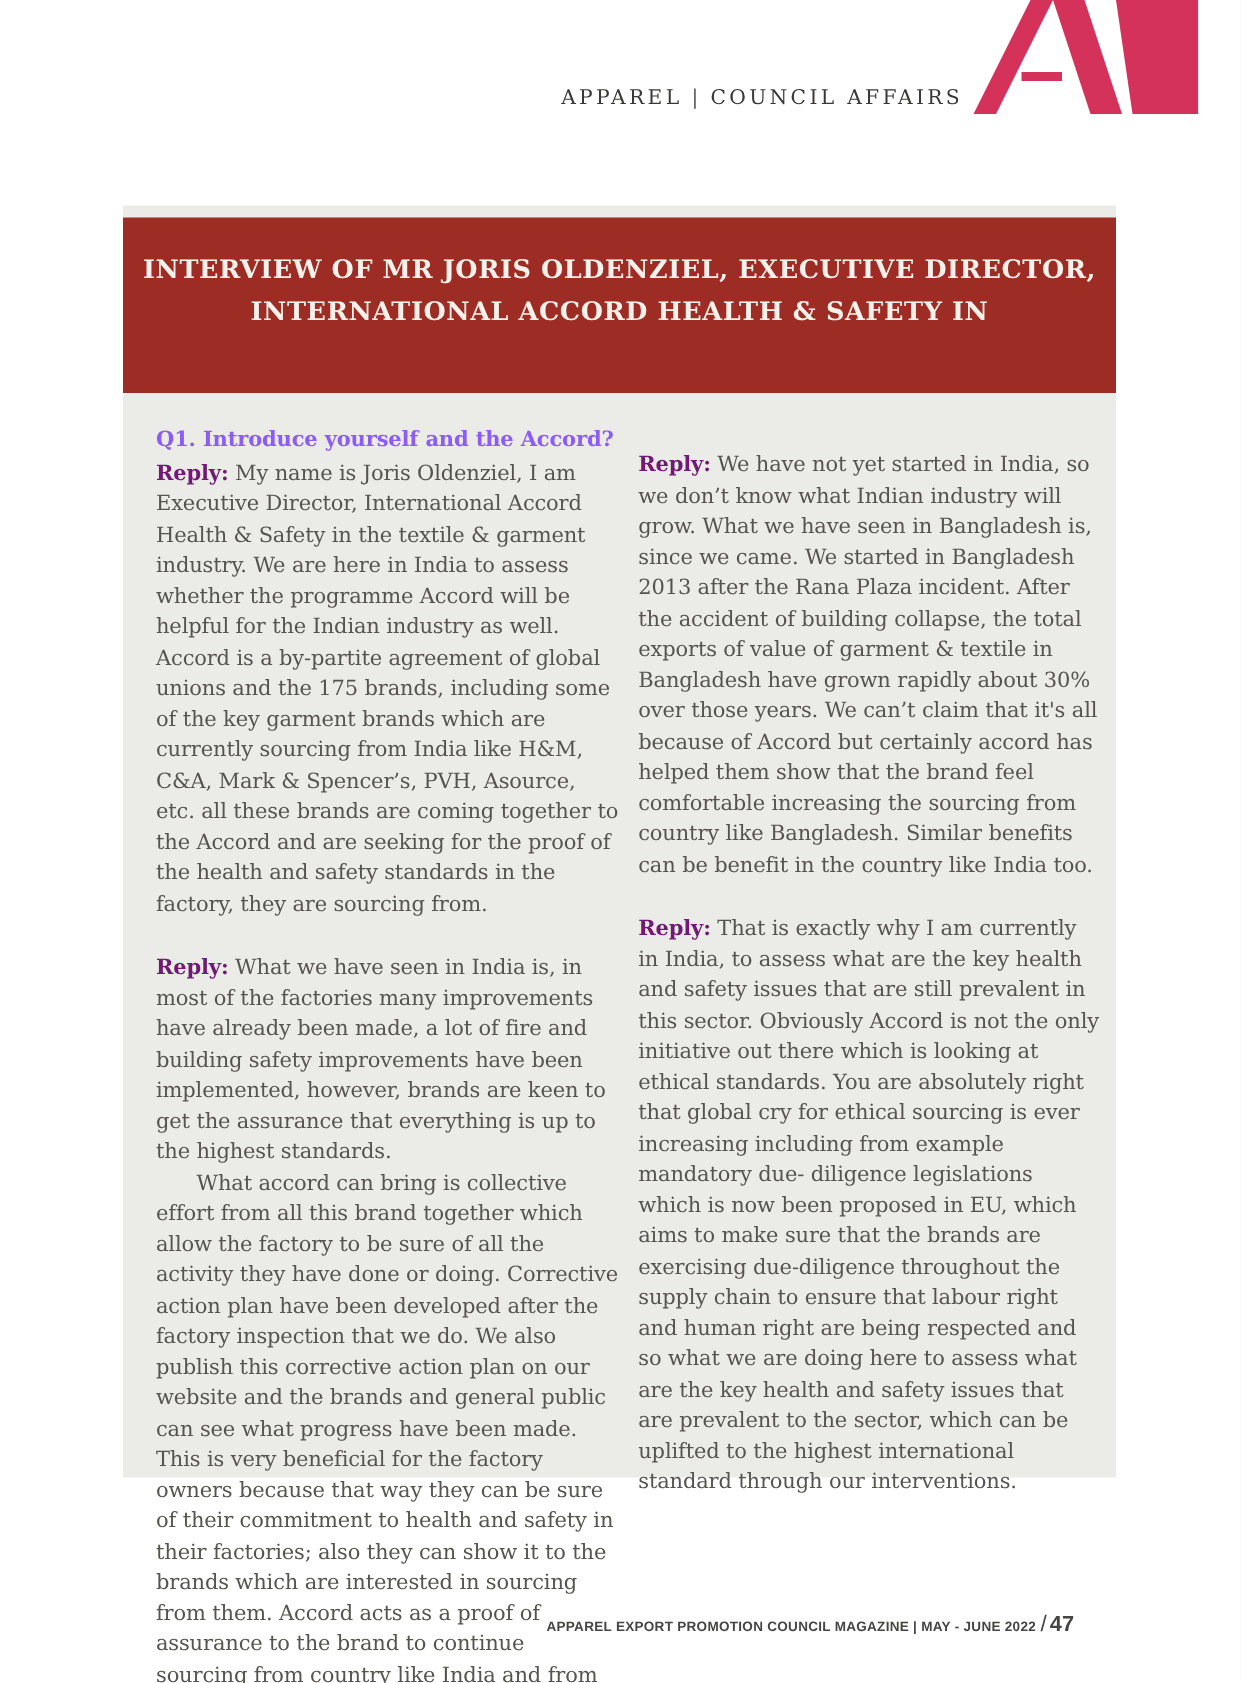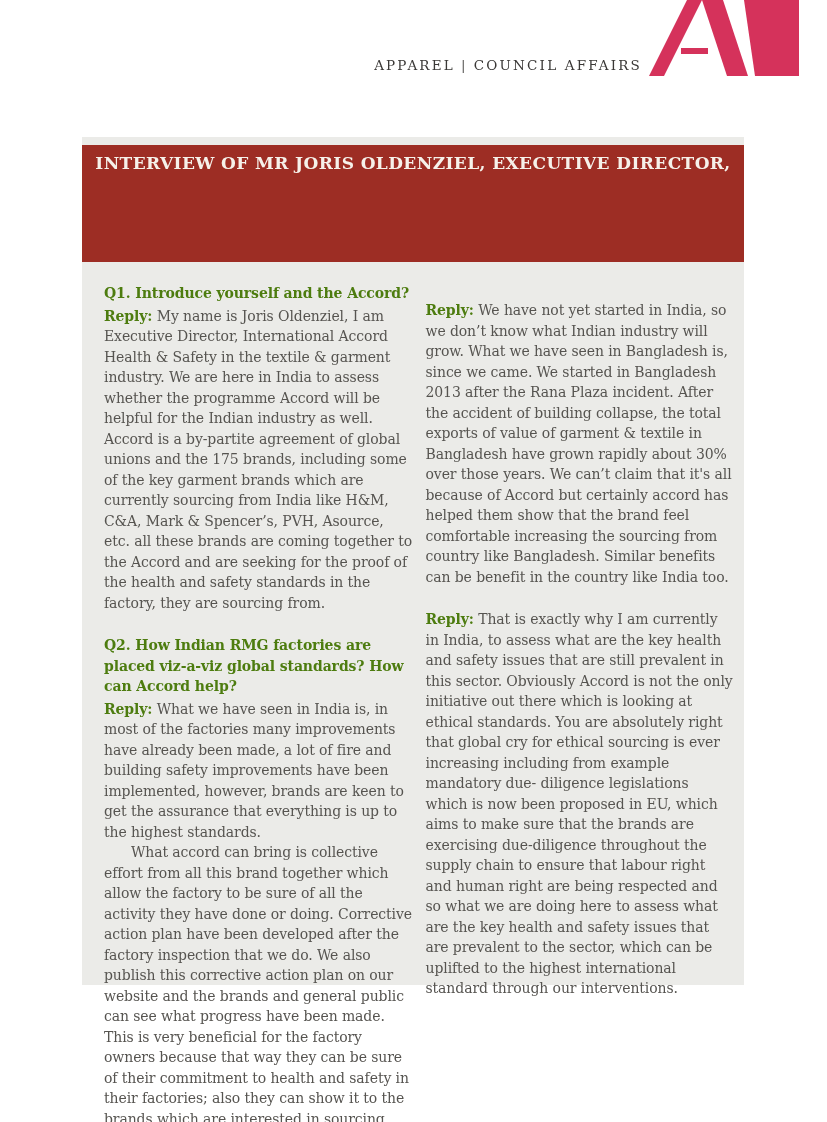--- a/index.html
+++ b/index.html
@@ -44,54 +44,54 @@
     background: #ebebe8;
     padding-top: 8px;
   }
 
   .title-banner {
     width: 100%;
     height: 117px;
     background: #9d2d24;
     color: #f6f1ea;
     text-align: center;
-    padding-top: 4px;
+    padding-top: 21px;
   }
   .title-banner .line {
     font-weight: 700;
     font-size: 17px;
     line-height: 28px;
     letter-spacing: 0.4px;
   }
 
   
   .columns {
     display: flex;
     gap: 13px;
     padding: 21px 10px 0 22px;
   }
   .col { width: 312px; }
   .col.right { padding-top: 17px; }
 
   .qa { margin-bottom: 22px; }
   .question {
-    color: #4d7c0f;
+    color: #8b5cf6;
     font-weight: 700;
     font-size: 14px;
     line-height: 20.5px;
     letter-spacing: -0.1px;
     margin-bottom: 2px;
   }
   .reply {
     color: #565450;
     font-size: 14px;
     line-height: 20.5px;
     letter-spacing: -0.1px;
   }
-  .reply .reply-label { font-weight: 700; color: #4d7c0f; }
+  .reply .reply-label { font-weight: 700; color: #701a75; }
   .reply.indented { text-indent: 27px; margin-top: 0; }
 
   
   .footer {
     position: absolute;
     top: 1074px;
     right: 83px;
     display: flex;
     align-items: baseline;
     font-family: "Liberation Sans", sans-serif;
@@ -127,33 +127,33 @@
     <polygon points="38,0 53,0 15,76 0,76" fill="#d5325b"></polygon>
     <polygon points="53,0 74,0 99,76 78,76" fill="#d5325b"></polygon>
     <rect x="32" y="48" width="27" height="6" fill="#d5325b"></rect>
     <polygon points="95,0 150,0 150,76 106,76" fill="#d5325b"></polygon>
   </svg>
 
   <div class="sheet">
 
     <div class="title-banner">
       <div class="line">INTERVIEW OF MR JORIS OLDENZIEL, EXECUTIVE DIRECTOR,</div>
+      <div class="line">INTERNATIONAL ACCORD HEALTH &amp; SAFETY IN</div>
     </div>
 
     <div class="columns">
 
       <div class="col left">
 
         <div class="qa">
           <div class="question">Q1. Introduce yourself and the Accord?</div>
           <p class="reply"><span class="reply-label">Reply:</span> <span>My name is Joris Oldenziel, I am Executive Director, International Accord Health &amp; Safety in the textile &amp; garment industry. We are here in India to assess whether the programme Accord will be helpful for the Indian industry as well. Accord is a by-partite agreement of global unions and the 175 brands, including some of the key garment brands which are currently sourcing from India like H&amp;M, C&amp;A, Mark &amp; Spencer’s, PVH, Asource, etc. all these brands are coming together to the Accord and are seeking for the proof of the health and safety standards in the factory, they are sourcing from.</span></p>
         </div>
 
         <div class="qa">
-          <div class="question">Q2.  How Indian RMG factories are placed viz-a-viz global standards? How can Accord help?</div>
           <p class="reply"><span class="reply-label">Reply:</span> <span>What we have seen in India is, in most of the factories many improvements have already been made, a lot of fire and building safety improvements have been implemented, however, brands are keen to get the assurance that everything is up to the highest standards.</span></p>
           <p class="reply indented">What accord can bring is collective effort from all this brand together which allow the factory to be sure of all the activity they have done or doing. Corrective action plan have been developed after the factory inspection that we do. We also publish this corrective action plan on our website and the brands and general public can see what progress have been made. This is very beneficial for the factory owners because that way they can be sure of their commitment to health and safety in their factories; also they can show it to the brands which are interested in sourcing from them. Accord acts as a proof of assurance to the brand to continue sourcing from country like India and from those factories which are participating in this programme.</p>
         </div>
 
       </div>
 
       <div class="col right">
 
         <div class="qa">
           <p class="reply"><span class="reply-label">Reply:</span> <span>We have not yet started in India, so we don’t know what Indian industry will grow. What we have seen in Bangladesh is, since we came. We started in Bangladesh 2013 after the Rana Plaza incident. After the accident of building collapse, the total exports of value of garment &amp; textile in Bangladesh have grown rapidly about 30% over those years. We can’t claim that it's all because of Accord but certainly accord has helped them show that the brand feel comfortable increasing the sourcing from country like Bangladesh. Similar benefits can be benefit in the country like India too.</span></p>
@@ -161,14 +161,19 @@
 
         <div class="qa">
           <p class="reply"><span class="reply-label">Reply:</span> <span>That is exactly why I am currently in India, to assess what are the key health and safety issues that are still prevalent in this sector. Obviously Accord is not the only initiative out there which is looking at ethical standards. You are absolutely right that global cry for ethical sourcing is ever increasing including from example mandatory due- diligence legislations which is now been proposed in EU, which aims to make sure that the brands are exercising due-diligence throughout the supply chain to ensure that labour right and human right are being respected and so what we are doing here to assess what are the key health and safety issues that are prevalent to the sector, which can be uplifted to the highest international standard through our interventions.</span></p>
         </div>
 
       </div>
 
     </div>
   </div>
 
+  <div class="footer">
+    <span class="mag-line">APPAREL EXPORT PROMOTION COUNCIL MAGAZINE | MAY - JUNE 2022</span>
+    <span class="page-sep">/</span>
+    <span class="page-num">47</span>
+  </div>
 
 </div>
 
 </body></html>

